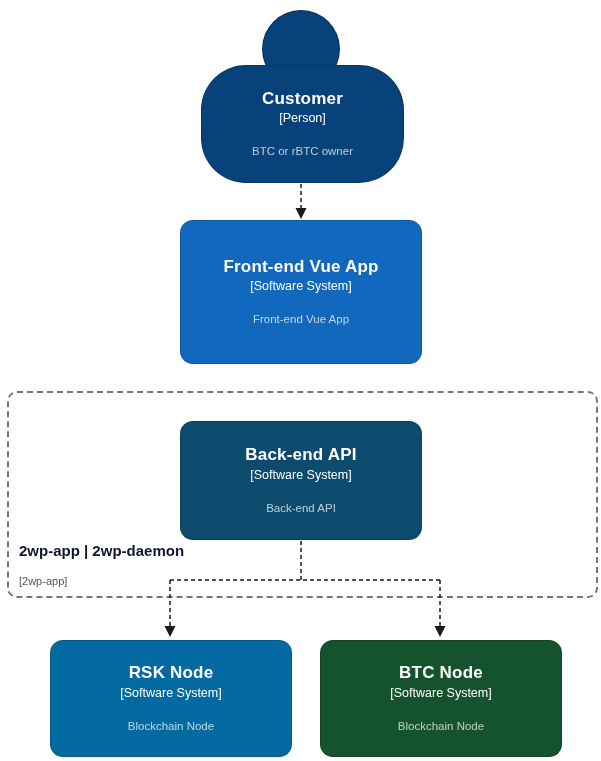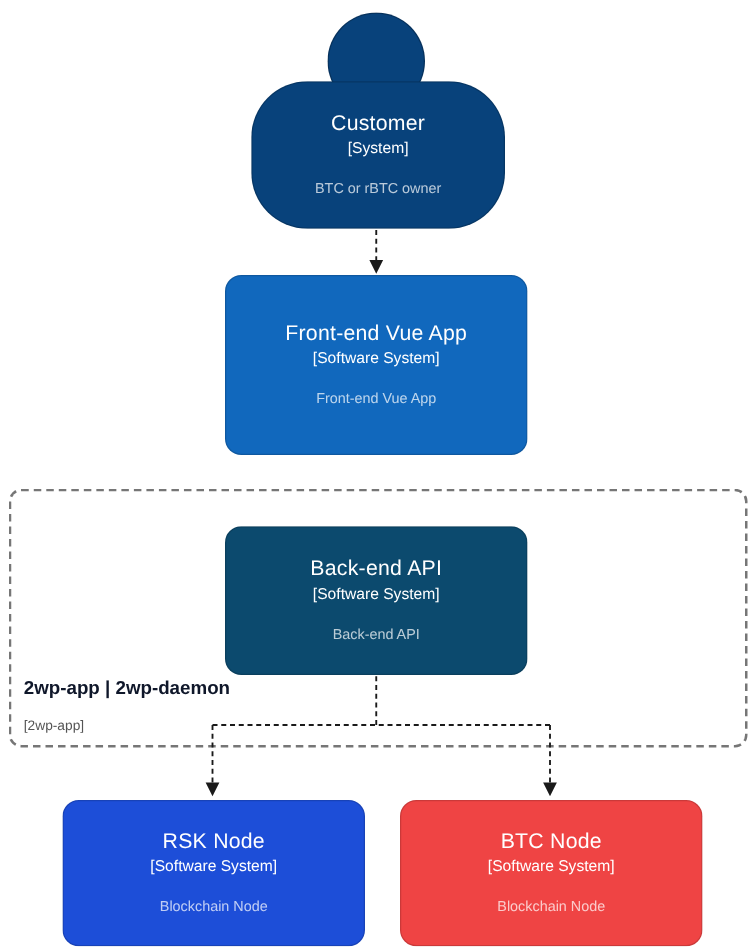--- a/index.html
+++ b/index.html
@@ -20,21 +20,21 @@
     display: flex;
     flex-direction: column;
     align-items: center;
     justify-content: center;
     text-align: center;
     color: #ffffff;
     z-index: 2;
   }
   .node .title {
     font-size: 17px;
-    font-weight: normal;
+    font-weight: bold;
     letter-spacing: 0.2px;
     line-height: 1.15;
   }
   .node .meta {
     font-size: 12.5px;
     margin-top: 3px;
     line-height: 1.2;
   }
   .node .desc {
     font-size: 11.5px;
@@ -99,21 +99,21 @@
   }
 </style>
 </head>
 <body>
 
 <div class="canvas">
 
   <div class="person-head" style="background-color: rgb(8, 66, 123);"></div>
   <div class="node person-body" style="background-color: rgb(8, 66, 123);">
     <div class="title">Customer</div>
-    <div class="meta">[System]</div>
+    <div class="meta">[Person]</div>
     <div class="desc">BTC or rBTC owner</div>
   </div>
 
   <div class="node sys-box" id="frontend-box" style="background-color: rgb(17, 104, 189);">
     <div class="title">Front-end Vue App</div>
     <div class="meta">[Software System]</div>
     <div class="desc">Front-end Vue App</div>
   </div>
 
   <div class="boundary" style="border-color: rgb(118, 118, 118);">
@@ -122,27 +122,27 @@
       <div class="b-meta">[2wp-app]</div>
     </div>
   </div>
 
   <div class="node sys-box" id="backend-box" style="background-color: #0c4a6e;">
     <div class="title">Back-end API</div>
     <div class="meta">[Software System]</div>
     <div class="desc">Back-end API</div>
   </div>
 
-  <div class="node sys-box" id="rsk-box" style="background-color: #1d4ed8;">
+  <div class="node sys-box" id="rsk-box" style="background-color: #0369a1;">
     <div class="title">RSK Node</div>
     <div class="meta">[Software System]</div>
     <div class="desc">Blockchain Node</div>
   </div>
 
-  <div class="node sys-box" id="btc-box" style="background-color: #ef4444;">
+  <div class="node sys-box" id="btc-box" style="background-color: #14532d;">
     <div class="title">BTC Node</div>
     <div class="meta">[Software System]</div>
     <div class="desc">Blockchain Node</div>
   </div>
 
   <svg class="edges" viewBox="0 0 601 761">
     <g stroke="#1a1a1a">
       <path d="M301 184 L301 209" fill="none" stroke-width="1.5" stroke-dasharray="4 3"></path>
       <polygon points="301,219 295.5,208 306.5,208" fill="#1a1a1a" stroke="none"></polygon>
     </g>

